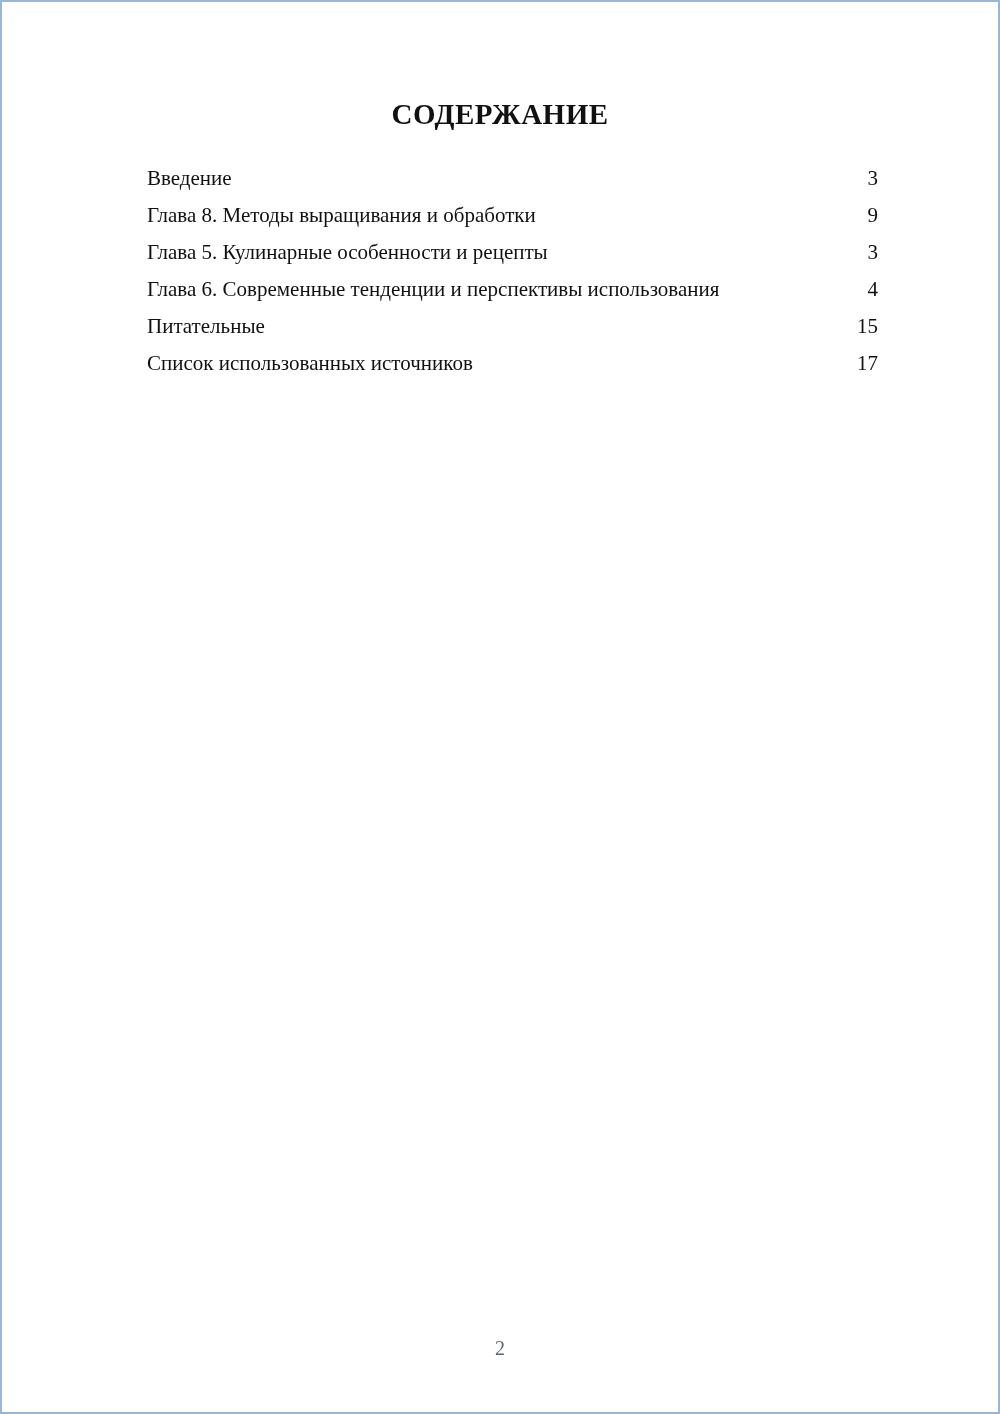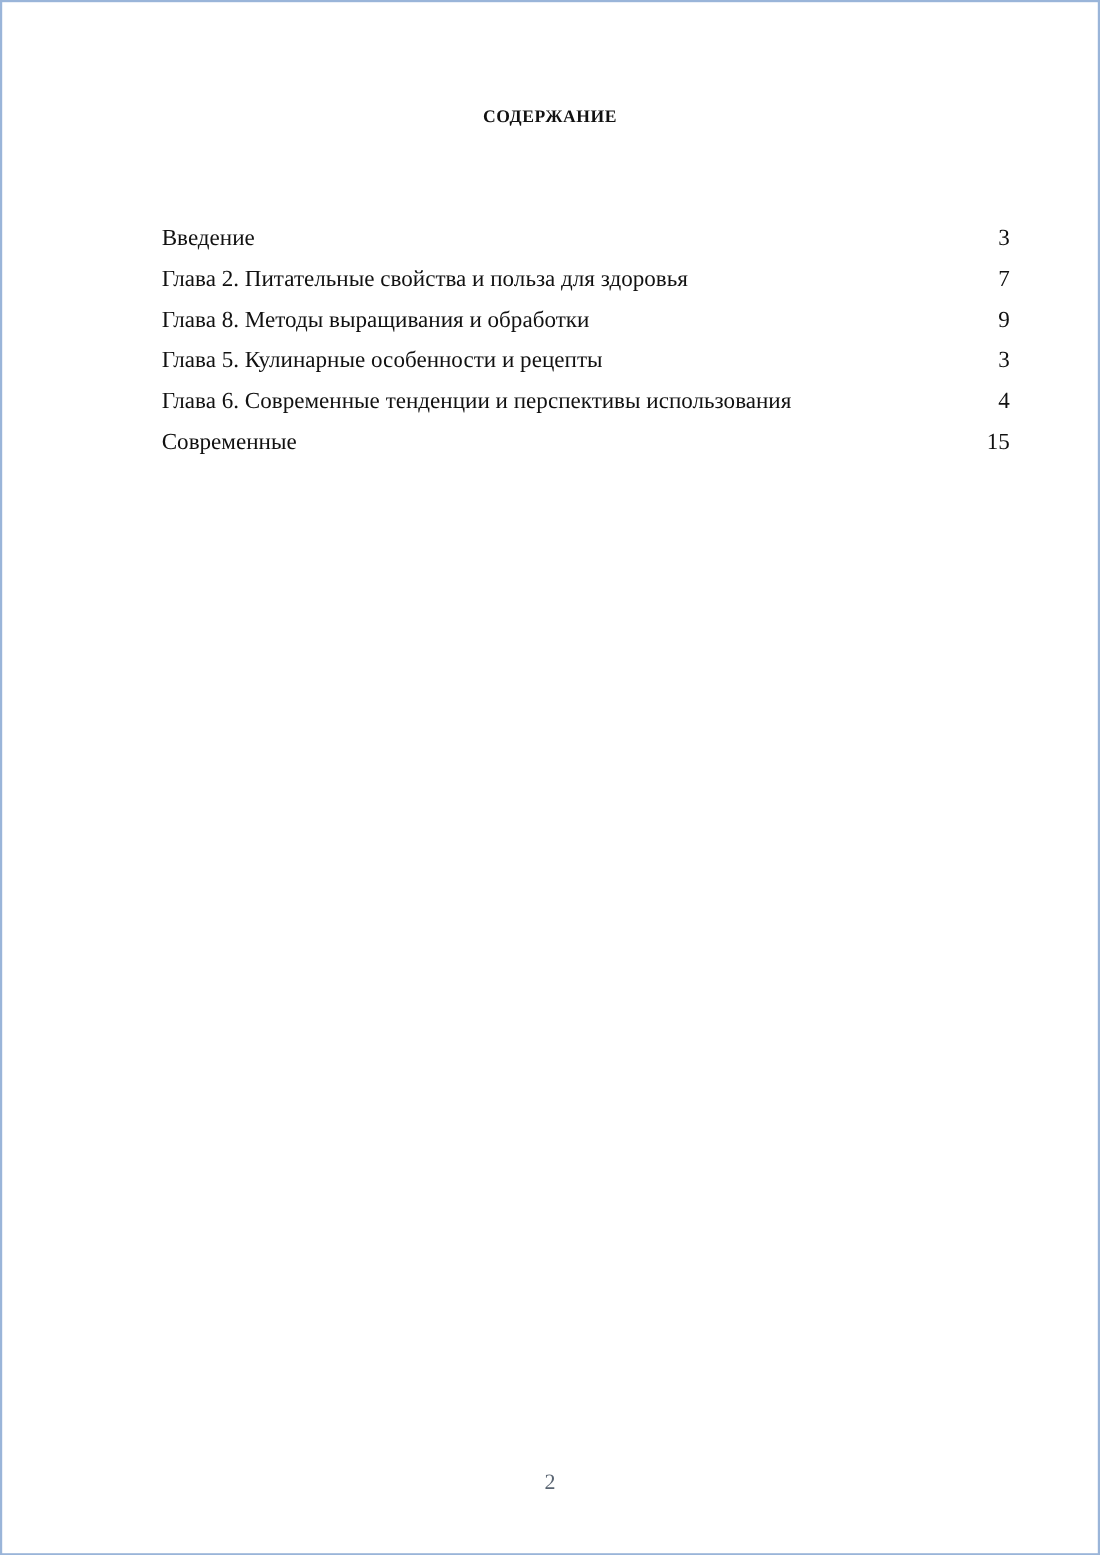--- a/index.html
+++ b/index.html
@@ -14,29 +14,29 @@
     box-sizing: border-box;
     background: #ffffff;
     border: 2px solid #9ab5d9;
     font-family: "Liberation Serif", "DejaVu Serif", serif;
     color: #1a1a1a;
     overflow: hidden;
   }
   .doc-title {
     margin-top: 96px;
     text-align: center;
-    font-size: 16px;
+    font-size: 29px;
     font-weight: bold;
     letter-spacing: 0.5px;
     color: #111111;
   }
   .toc {
-    margin-top: 82px;
+    margin-top: 29px;
     padding-left: 145px;
-    padding-right: 80px;
+    padding-right: 120px;
   }
   .toc-row {
     display: flex;
     justify-content: space-between;
     align-items: baseline;
     font-size: 21px;
     line-height: 37px;
     color: #111111;
   }
   .toc-title {
@@ -68,43 +68,43 @@
   <div class="doc-title">СОДЕРЖАНИЕ</div>
 
   <div class="toc">
 
     <div class="toc-row">
       <span class="toc-title">Введение</span>
       <span class="toc-page">3</span>
     </div>
 
 
-    <div class="toc-row">
-      <span class="toc-title">Глава 2. Питательные свойства и польза для здоровья</span>
-      <span class="toc-page">7</span>
-    </div>
 
     <div class="toc-row">
       <span class="toc-title">Глава 8. Методы выращивания и обработки</span>
       <span class="toc-page">9</span>
     </div>
 
     <div class="toc-row">
       <span class="toc-title">Глава 5. Кулинарные особенности и рецепты</span>
       <span class="toc-page">3</span>
     </div>
 
     <div class="toc-row">
       <span class="toc-title">Глава 6. Современные тенденции и перспективы использования</span>
       <span class="toc-page">4</span>
     </div>
 
     <div class="toc-row">
-      <span class="toc-title">Современные</span>
+      <span class="toc-title">Питательные</span>
       <span class="toc-page">15</span>
     </div>
 
+    <div class="toc-row">
+      <span class="toc-title">Список использованных источников</span>
+      <span class="toc-page">17</span>
+    </div>
 
   </div>
 
   <div class="page-footer">2</div>
 
 </div>
 
 </body></html>

